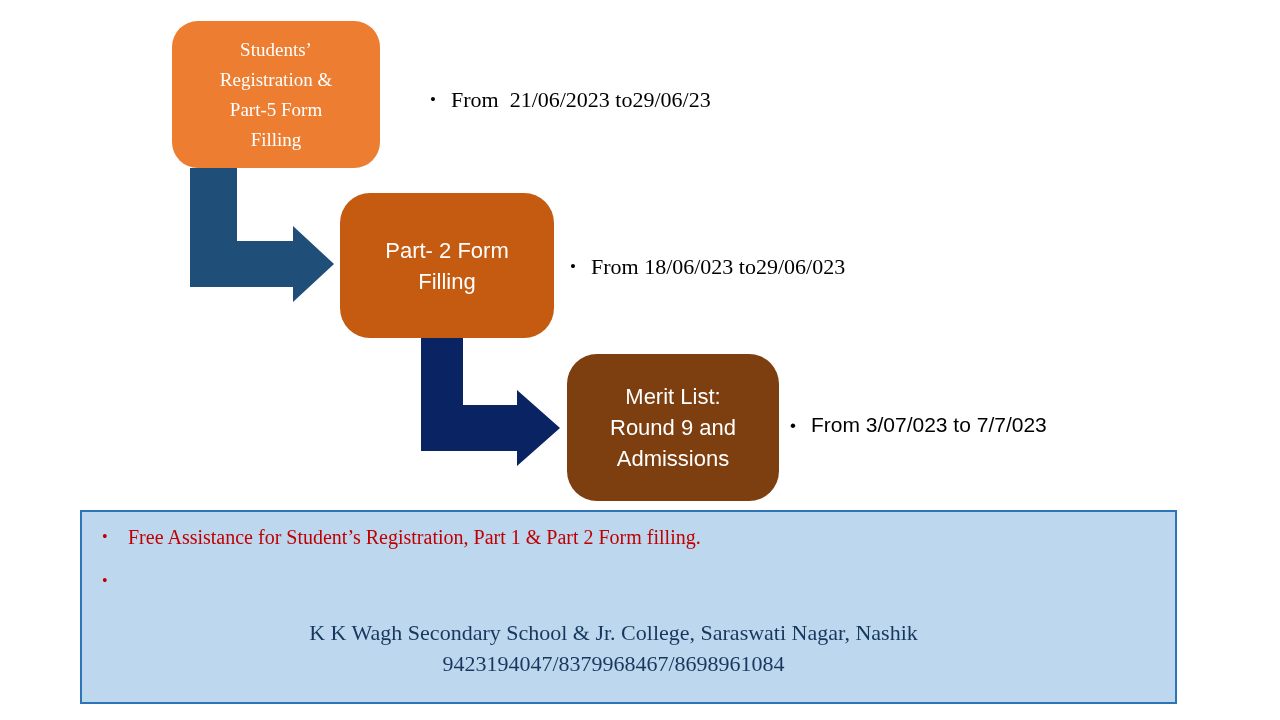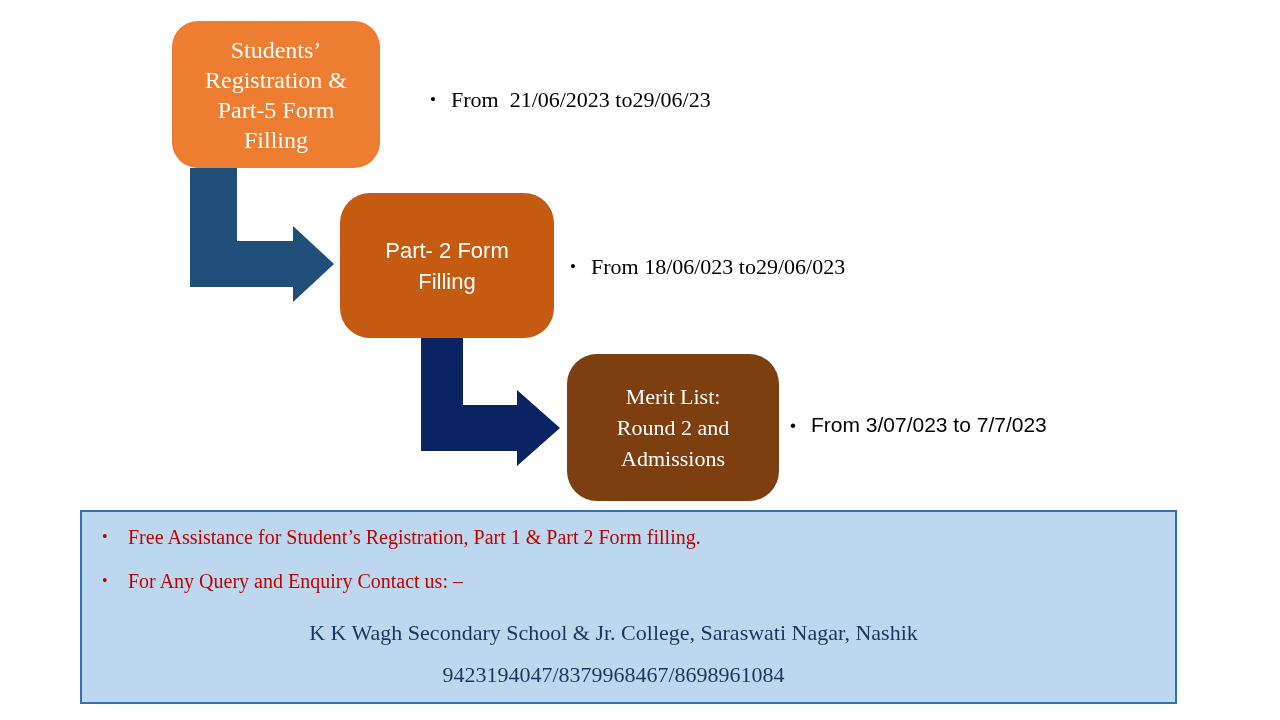--- a/index.html
+++ b/index.html
@@ -14,32 +14,32 @@
   .step-box{
     position:absolute;
     display:flex;align-items:center;justify-content:center;
     text-align:center;color:#ffffff;
   }
   .step-box .label{width:100%;}
   .box1{
     left:172px;top:21px;width:208px;height:147px;
     background:#ED7D31;border-radius:26px;
     font-family:"Liberation Serif", serif;
-    font-size:24px;line-height:30px;
+    font-size:19px;line-height:30px;
   }
   .box2{
     left:340px;top:193px;width:214px;height:145px;
     background:#C55A11;border-radius:30px;
     font-family:"Liberation Sans", sans-serif;
     font-size:22px;line-height:31px;text-align:center;
   }
   .box3{
     left:567px;top:354px;width:212px;height:147px;
     background:#7D3F10;border-radius:30px;
-    font-family:Liberation Serif, serif;
+    font-family:Liberation Sans, sans-serif;
     font-size:22px;line-height:31px;
   }
   
   .arrow{position:absolute;}
   .arrow1{left:188px;top:168px;}
   .arrow2{left:419px;top:338px;}
   
   .date-row{
     position:absolute;
     display:flex;align-items:flex-start;
@@ -67,21 +67,21 @@
   .info-row .marker{width:26px;flex:0 0 26px;font-size:16px;padding-top:2px;padding-left:2px;}
   .info-row-1{top:14px;}
   .info-row-2{top:58px;}
   .center-line{
     position:absolute;left:0;right:30px;
     text-align:center;
     color:#17375E;
     font-family:"Liberation Serif", serif;font-size:22px;
   }
   .center-line-1{top:108px;}
-  .center-line-2{top:139px;margin-top:11px;}
+  .center-line-2{top:139px;}
 </style>
 </head>
 <body>
 
 <div class="slide">
 
   <div class="step-box box1">
     <div class="label">
       <div>Students’</div>
       <div>Registration &amp;</div>
@@ -111,36 +111,35 @@
     <span class="date-text">From 18/06/023 to29/06/023</span>
   </div>
 
   <svg class="arrow arrow2" width="146" height="134" viewBox="0 0 146 134">
     <polygon points="2,0 44,0 44,67 98,67 98,52 141,90 98,128 98,113 2,113" fill="#0A2463"></polygon>
   </svg>
 
   <div class="step-box box3">
     <div class="label">
       <div>Merit List:</div>
-      <div>Round 2 and</div>
+      <div>Round 9 and</div>
       <div>Admissions</div>
     </div>
   </div>
 
   <div class="date-row date3">
     <span class="marker">•</span>
     <span class="date-text">From 3/07/023 to 7/7/023</span>
   </div>
 
   <div class="info-box">
     <div class="info-row info-row-1">
       <span class="marker">•</span>
       <span>Free Assistance for Student’s Registration, Part 1 &amp; Part 2 Form filling.</span>
     </div>
     <div class="info-row info-row-2">
       <span class="marker">•</span>
-      <span>For Any Query and Enquiry Contact us: –</span>
     </div>
     <div class="center-line center-line-1">K K Wagh Secondary School &amp; Jr. College, Saraswati Nagar, Nashik</div>
     <div class="center-line center-line-2">9423194047/8379968467/8698961084</div>
   </div>
 
 </div>
 
 </body></html>

